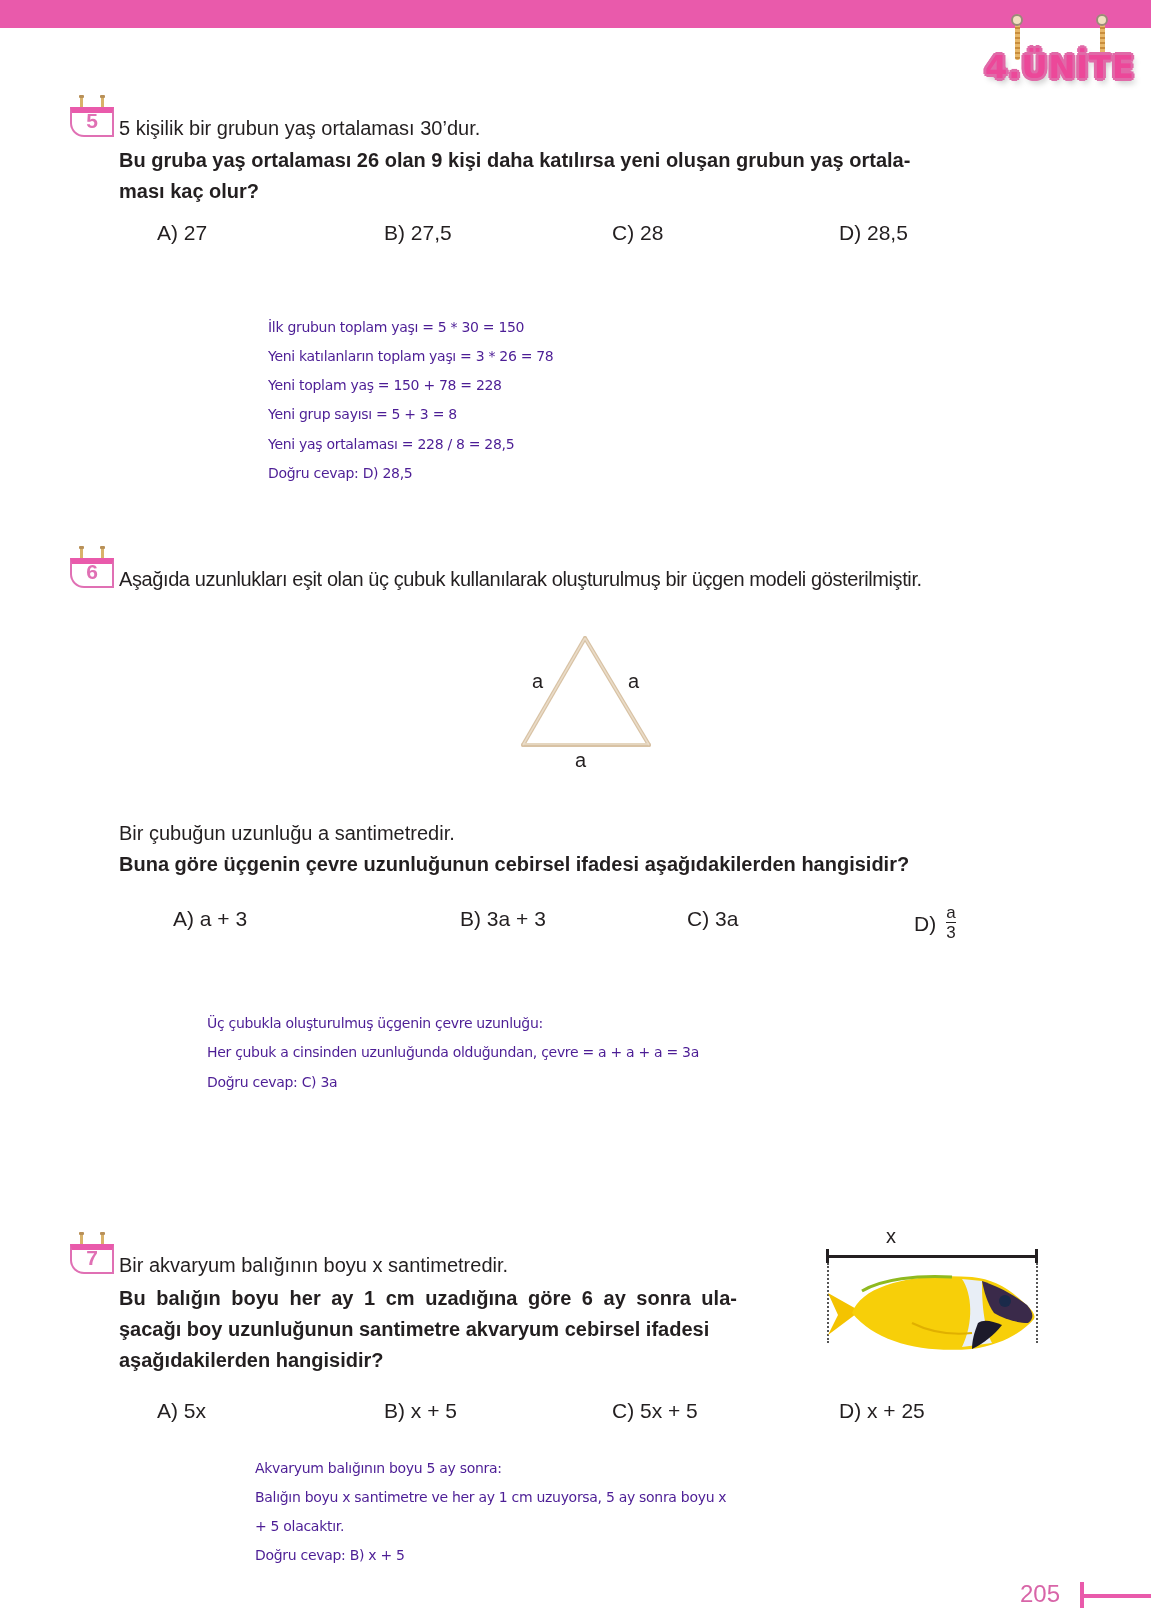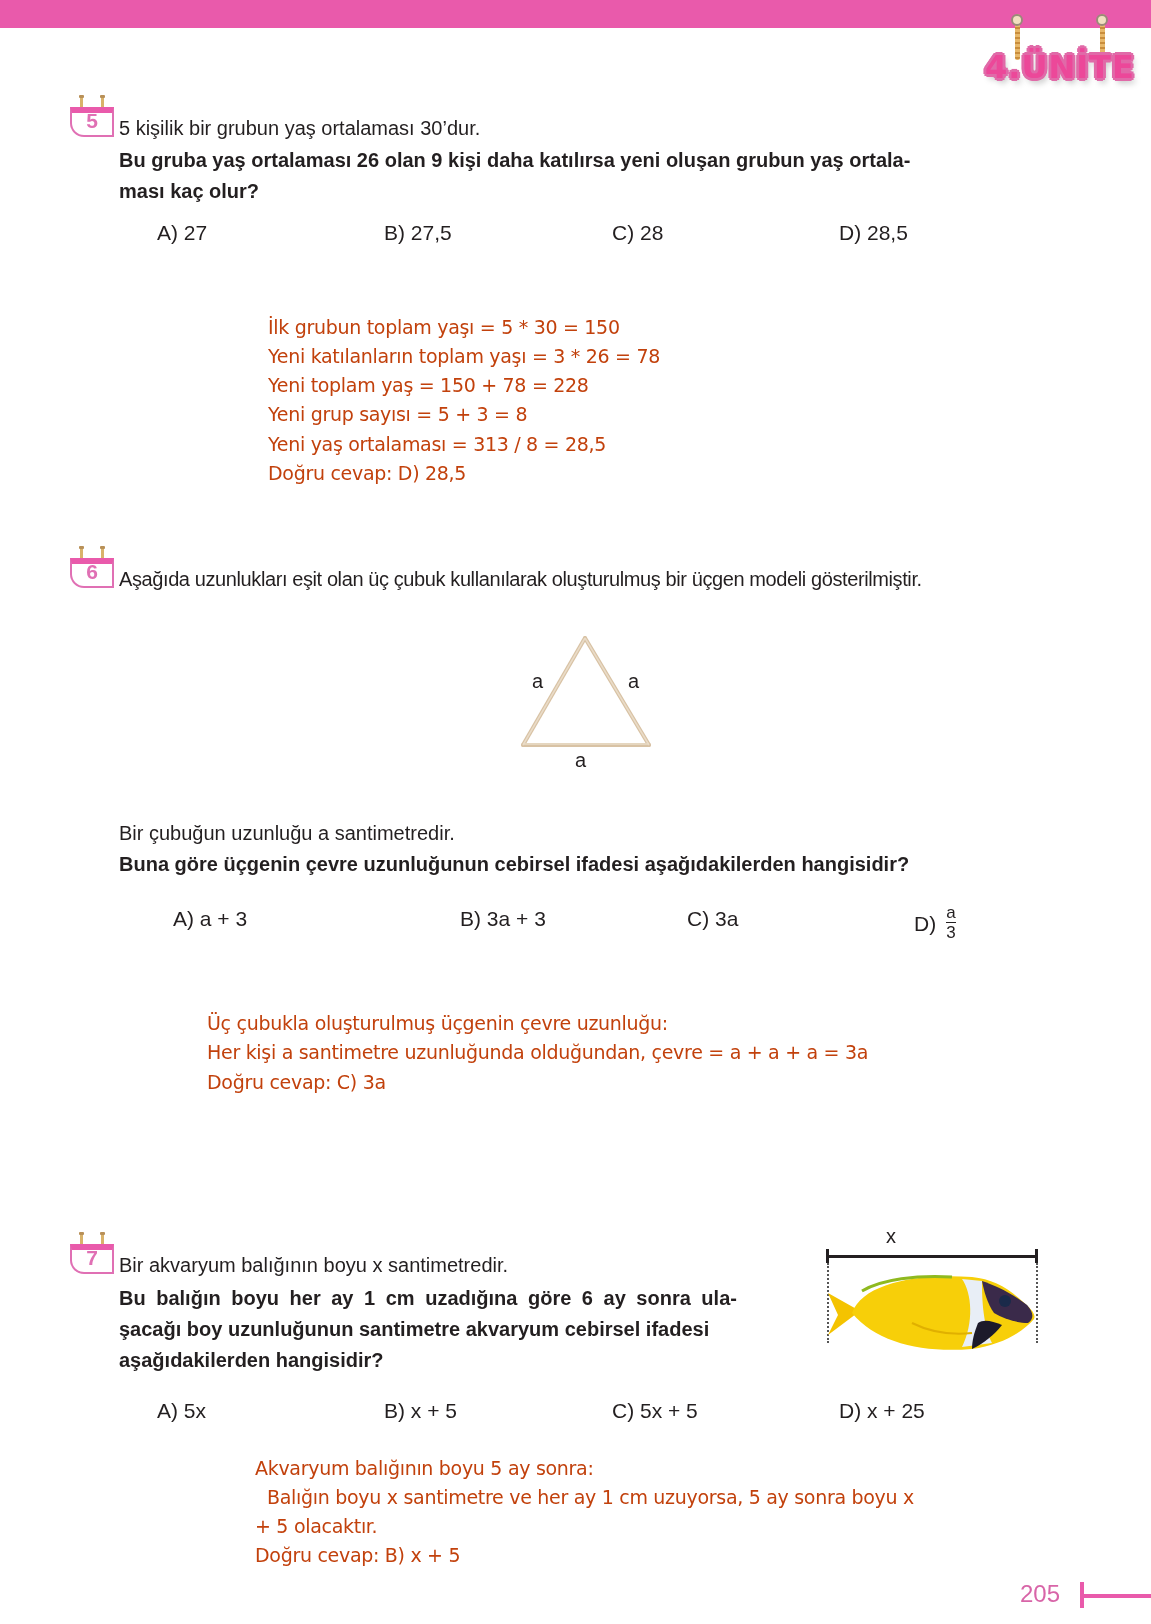--- a/index.html
+++ b/index.html
@@ -26,21 +26,21 @@
     border: 2px solid #e070b4; border-top: 6px solid #e95aab; border-bottom-left-radius: 14px; background: #fff;
   }
   .qbadge .num {
     position: absolute; left: 0; top: 12px; width: 44px; text-align: center; font-weight: bold;
     font-size: 21px; color: #e070b4;
   }
 
   .txt { position: absolute; font-size: 20px; line-height: 30px; white-space: nowrap; }
   .bold { font-weight: bold; }
   .opt { position: absolute; font-size: 21px; white-space: nowrap; margin-left: 9px; }
-  .red { position: absolute; color: #c2410c; font-family: "DejaVu Sans", sans-serif; font-size: 19px; line-height: 29px; white-space: nowrap; letter-spacing: -0.3px; }
+  .red { position: absolute; color: #4c1d95; font-family: "DejaVu Sans", sans-serif; font-size: 14px; line-height: 29px; white-space: nowrap; letter-spacing: -0.3px; }
 
   .tri-label { position: absolute; font-size: 20px; }
   .frac { display: inline-block; vertical-align: middle; text-align: center; font-size: 17px; line-height: 17px; margin-left: 10px; position: relative; top: -3px; }
   .frac span { display: block; }
   .frac .bar { border-top: 1px solid #231f20; height: 0; margin: 1px 0; }
 
   .fish-wrap { position: absolute; left: 822px; top: 1225px; width: 220px; height: 130px; }
   .pageno { position: absolute; left: 1020px; top: 1580px; font-size: 24px; color: #d865a8; }
   .pageline { position: absolute; left: 1081px; top: 1594px; width: 70px; height: 4px; background: #e95aab; }
   .pagetick { position: absolute; left: 1080px; top: 1582px; width: 4px; height: 26px; background: #e95aab; }
@@ -70,21 +70,21 @@
 <div class="opt" style="left:148px; top:221px;">A) 27</div>
 <div class="opt" style="left:375px; top:221px;">B) 27,5</div>
 <div class="opt" style="left:603px; top:221px;">C) 28</div>
 <div class="opt" style="left:830px; top:221px;">D) 28,5</div>
 
 <div>
   <div class="red" style="left:268px; top:313px;">İlk grubun toplam yaşı = 5 * 30 = 150</div>
   <div class="red" style="left:268px; top:342px;">Yeni katılanların toplam yaşı = 3 * 26 = 78</div>
   <div class="red" style="left:268px; top:371px;">Yeni toplam yaş = 150 + 78 = 228</div>
   <div class="red" style="left:268px; top:400px;">Yeni grup sayısı = 5 + 3 = 8</div>
-  <div class="red" style="left:268px; top:430px;">Yeni yaş ortalaması = 313 / 8 = 28,5</div>
+  <div class="red" style="left:268px; top:430px;">Yeni yaş ortalaması = 228 / 8 = 28,5</div>
   <div class="red" style="left:268px; top:459px;">Doğru cevap: D) 28,5</div>
 </div>
 
 <div class="qbadge" style="left:70px; top:548px;">
   <div class="pin" style="left:10px;"></div>
   <div class="pin" style="left:31px;"></div>
   <div class="box"></div>
   <div class="num">6</div>
 </div>
 <div class="txt" style="left:119px; top:564px; letter-spacing:-0.4px;">Aşağıda uzunlukları eşit olan üç çubuk kullanılarak oluşturulmuş bir üçgen modeli gösterilmiştir.</div>
@@ -112,21 +112,21 @@
 
 <div class="opt" style="left:164px; top:907px;">A) a + 3</div>
 <div class="opt" style="left:451px; top:907px;">B) 3a + 3</div>
 <div class="opt" style="left:678px; top:907px;">C) 3a</div>
 <div class="opt" style="left:905px; top:907px;">
   <span>D)</span><span class="frac"><span>a</span><span class="bar"></span><span>3</span></span>
 </div>
 
 <div>
   <div class="red" style="left:207px; top:1009px;">Üç çubukla oluşturulmuş üçgenin çevre uzunluğu:</div>
-  <div class="red" style="left:207px; top:1038px;">Her kişi a santimetre uzunluğunda olduğundan, çevre = a + a + a = 3a</div>
+  <div class="red" style="left:207px; top:1038px;">Her çubuk a cinsinden uzunluğunda olduğundan, çevre = a + a + a = 3a</div>
   <div class="red" style="left:207px; top:1068px;">Doğru cevap: C) 3a</div>
 </div>
 
 <div class="qbadge" style="left:70px; top:1234px;">
   <div class="pin" style="left:10px;"></div>
   <div class="pin" style="left:31px;"></div>
   <div class="box"></div>
   <div class="num">7</div>
 </div>
 <div class="txt" style="left:119px; top:1250px;">Bir akvaryum balığının boyu x santimetredir.</div>
@@ -153,20 +153,20 @@
   </svg>
 </div>
 
 <div class="opt" style="left:148px; top:1399px;">A) 5x</div>
 <div class="opt" style="left:375px; top:1399px;">B) x + 5</div>
 <div class="opt" style="left:603px; top:1399px;">C) 5x + 5</div>
 <div class="opt" style="left:830px; top:1399px;">D) x + 25</div>
 
 <div>
   <div class="red" style="left:255px; top:1454px;">Akvaryum balığının boyu 5 ay sonra:</div>
-  <div class="red" style="left:255px; top:1483px;margin-left:12px;">Balığın boyu x santimetre ve her ay 1 cm uzuyorsa, 5 ay sonra boyu x</div>
+  <div class="red" style="left:255px; top:1483px;">Balığın boyu x santimetre ve her ay 1 cm uzuyorsa, 5 ay sonra boyu x</div>
   <div class="red" style="left:255px; top:1512px;">+ 5 olacaktır.</div>
   <div class="red" style="left:255px; top:1541px;">Doğru cevap: B) x + 5</div>
 </div>
 
 <div class="pageno">205</div>
 <div class="pagetick"></div>
 <div class="pageline"></div>
 
 </body></html>

